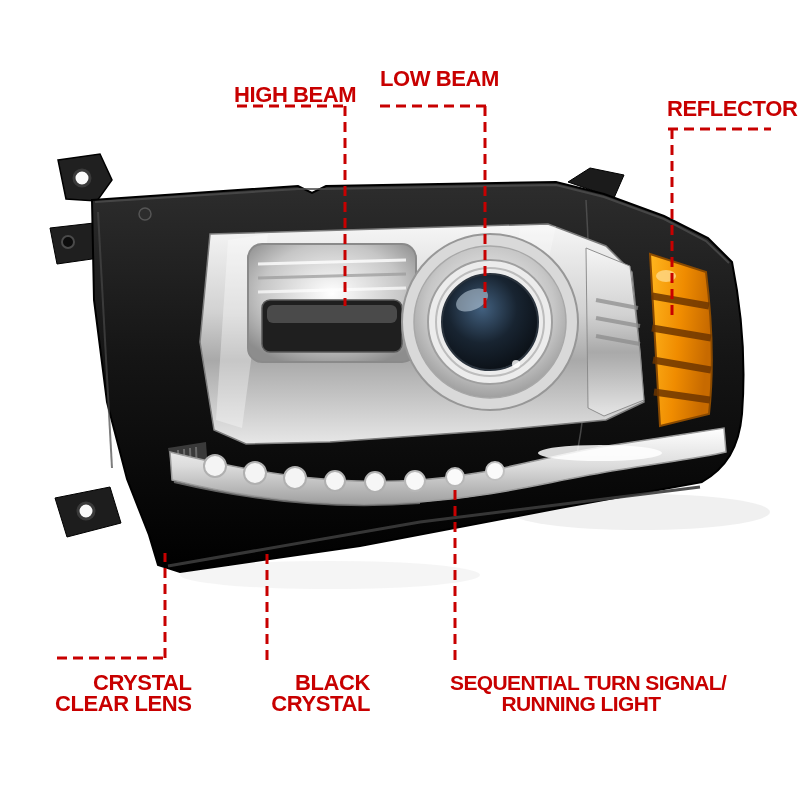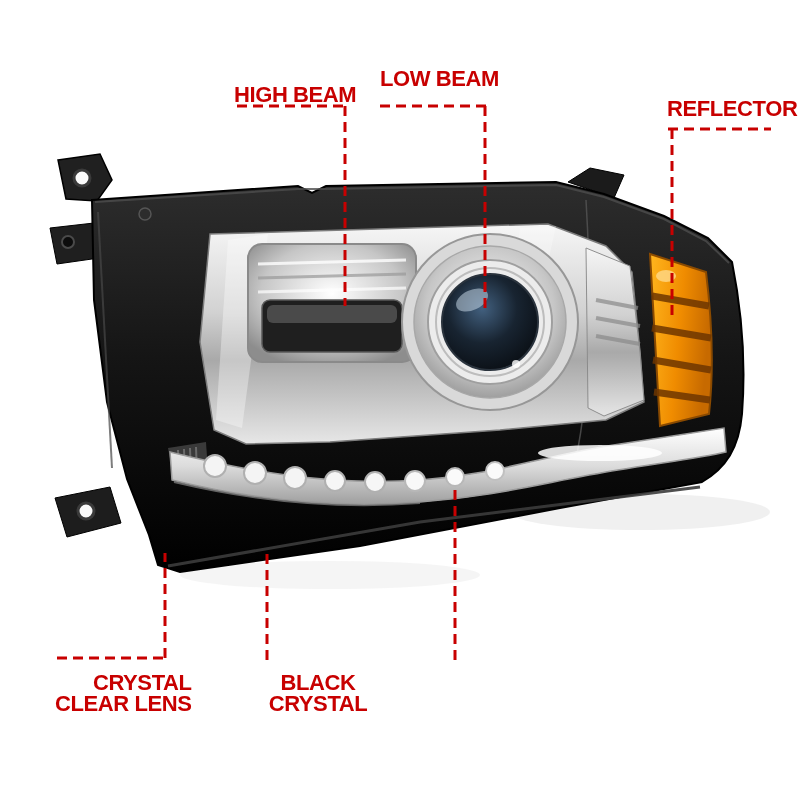--- a/index.html
+++ b/index.html
@@ -19,21 +19,21 @@
     font-size: 22px;
     line-height: 21px;
     letter-spacing: -0.4px;
     white-space: nowrap;
   }
   .callout .ln { display: block; }
   .c-high   { left: 234px; top: 84px; }
   .c-low    { left: 380px; top: 68px; }
   .c-refl   { left: 667px; top: 98px; }
   .c-lens   { left: 55px;  top: 672px; text-align: right; }
-  .c-house  { left: 266px; top: 672px; width: 104px; text-align: center; }
+  .c-house  { left: 266px; top: 672px; width: 104px; text-align: right; }
   .c-seq    { left: 450px; top: 672px; width: 262px; text-align: center; font-size: 21px; letter-spacing: -0.6px; }
 </style>
 </head>
 <body>
 
 <div class="stage">
 
   <svg class="art" viewBox="0 0 800 800" xmlns="http://www.w3.org/2000/svg">
     <defs>
       <linearGradient id="chromeG" x1="0" y1="0" x2="0" y2="1">
@@ -183,14 +183,18 @@
   <div class="callout c-lens">
     <span class="ln">CRYSTAL</span>
     <span class="ln">CLEAR LENS</span>
   </div>
 
   <div class="callout c-house">
     <span class="ln">BLACK</span>
     <span class="ln">CRYSTAL</span>
   </div>
 
+  <div class="callout c-seq">
+    <span class="ln">SEQUENTIAL TURN SIGNAL/</span>
+    <span class="ln">RUNNING LIGHT</span>
+  </div>
 
 </div>
 
 </body></html>

